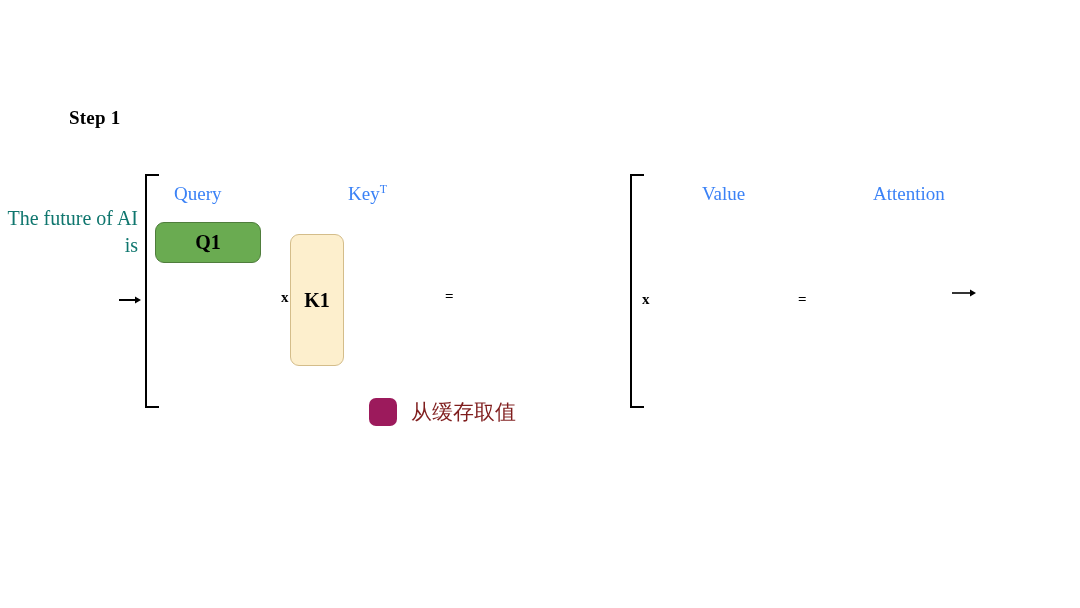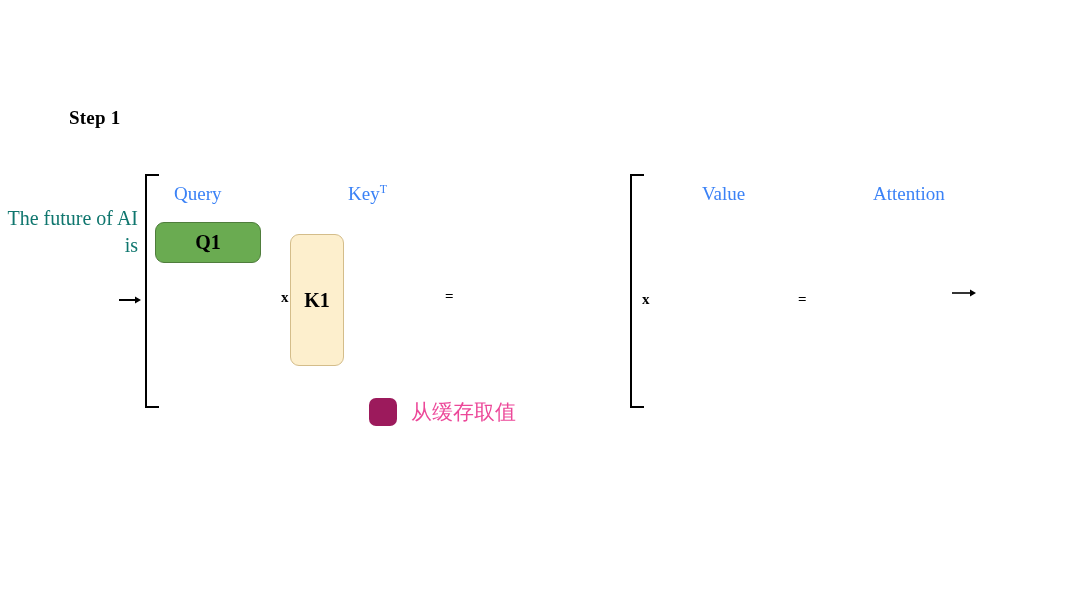--- a/index.html
+++ b/index.html
@@ -137,21 +137,21 @@
   }
   #legend-swatch {
     width: 28px;
     height: 28px;
     background: #9c1a5c;
     border-radius: 7px;
     flex: none;
   }
   #legend-label {
     font-size: 21px;
-    color: #ec4899;
+    color: #7f1d1d;
     white-space: nowrap;
     text-align: center;
   }
 </style>
 </head>
 <body>
 
 <div id="canvas">
 
   <div class="abs" id="step-title">Step 1</div>

